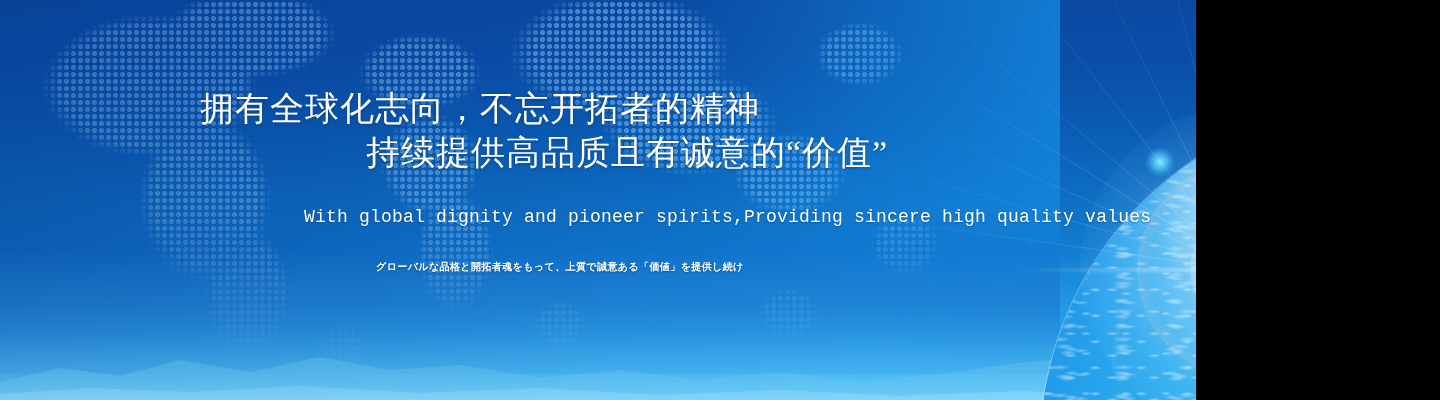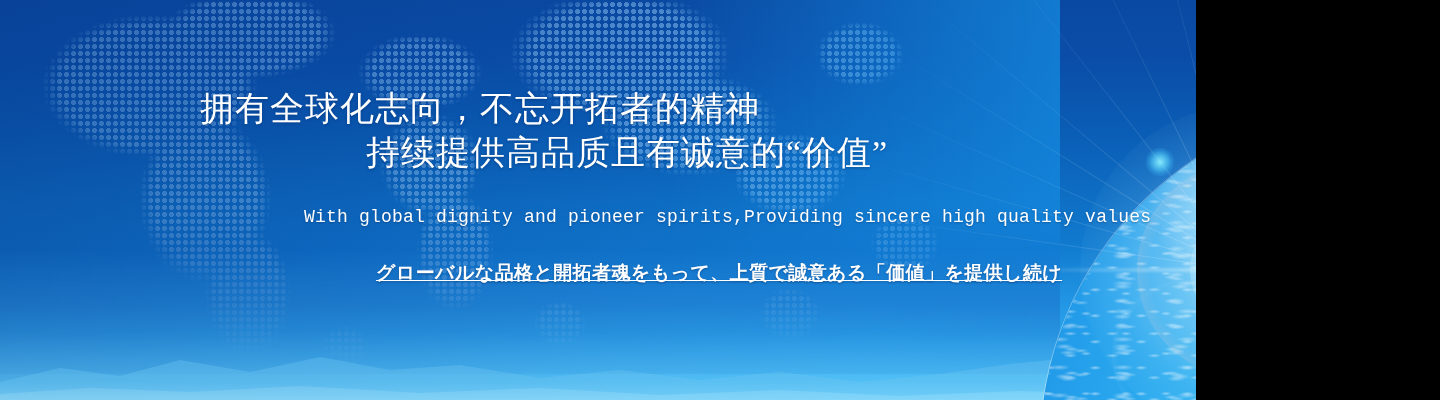--- a/index.html
+++ b/index.html
@@ -224,26 +224,25 @@
     font-family:"Liberation Mono","DejaVu Sans Mono",monospace;
     font-size:18px;
     letter-spacing:.2px;
     white-space:nowrap;
     text-shadow:0 1px 2px rgba(4,40,95,.4);
   }
   .sub-jp{
     position:absolute; left:376px; top:260px;
     color:#ffffff;
     font-family:"Liberation Sans","DejaVu Sans",sans-serif;
-    font-size:19px;
+    font-size:10px;
     font-weight:bold;
     letter-spacing:.4px;
     white-space:nowrap;
     text-shadow:0 1px 2px rgba(4,40,95,.45);
-    text-decoration:underline;
   }
 </style>
 </head>
 <body>
 
 <div id="banner">
 
   <div class="dotmap">
     <div class="grid"></div>
     <div class="fade"></div>

